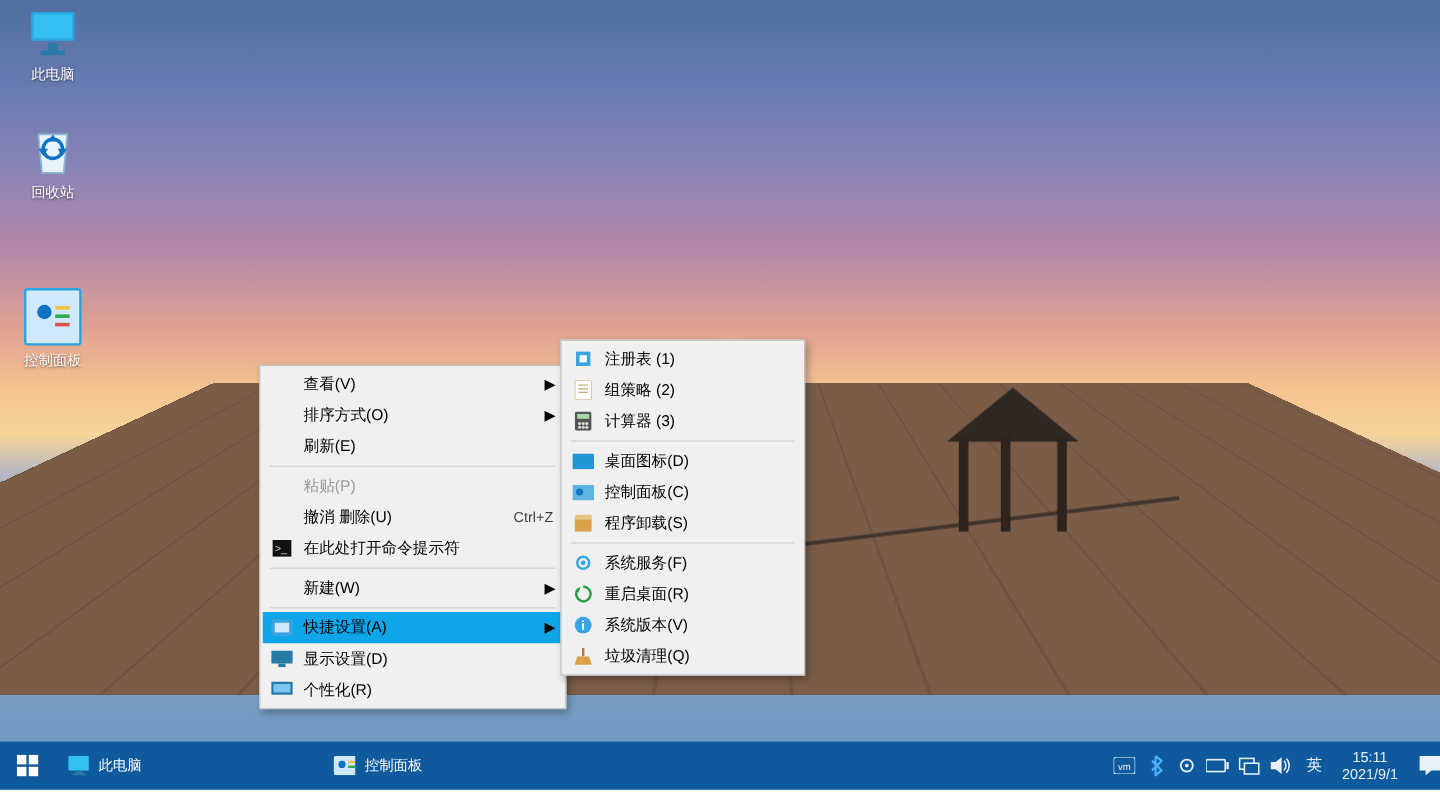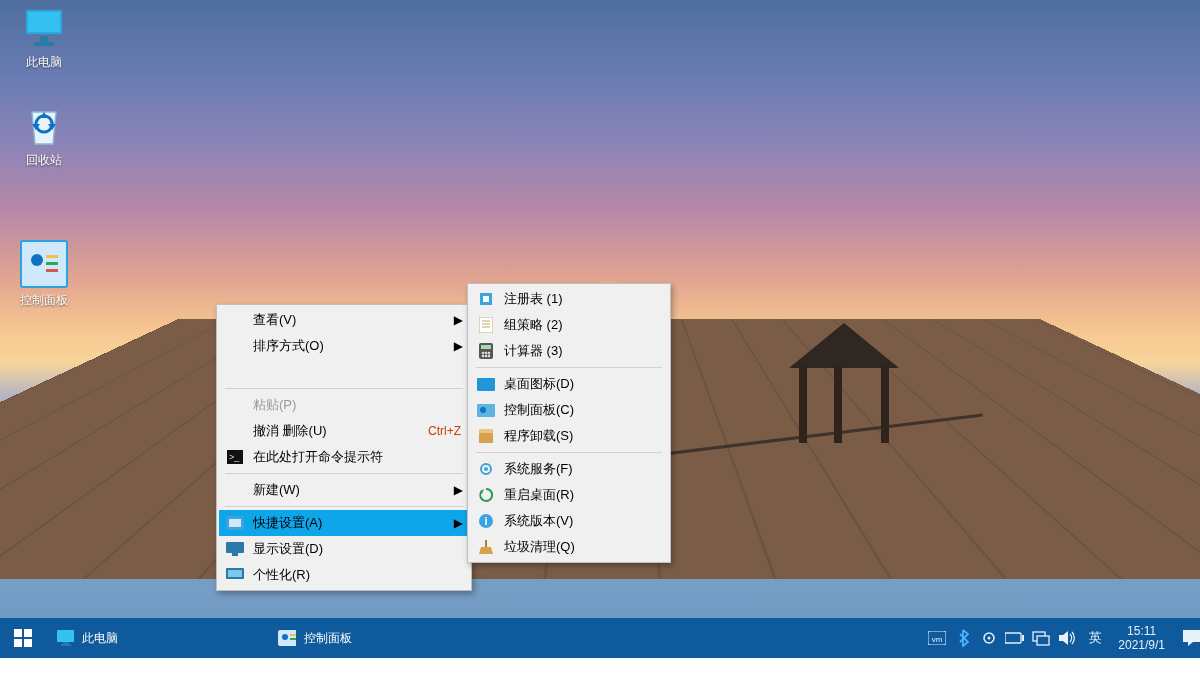--- a/index.html
+++ b/index.html
@@ -18,21 +18,21 @@
 .dicon{position:absolute;width:76px;text-align:center;color:#fff;text-shadow:0 1px 2px rgba(0,0,0,.6);cursor:default;}
 .dicon .ic{width:44px;height:44px;margin:0 auto 4px;display:flex;align-items:center;justify-content:center;}
 .dicon .lbl{font-size:12px;}
 
 .menu{position:absolute;background:#f0f0f0;border:1px solid #bfbfbf;box-shadow:2px 3px 6px rgba(0,0,0,.3);padding:2px;}
 .menu .row{display:flex;align-items:center;height:26px;padding:0 8px 0 6px;white-space:nowrap;position:relative;}
 .menu .row.disabled{color:#9a9a9a;}
 .menu .row.hot{background:#0ea5e9;}
 .menu .ic{width:20px;height:20px;margin-right:8px;display:flex;align-items:center;justify-content:center;}
 .menu .txt{flex:1;padding-right:30px;font-size:13px;}
-.menu .sc{color:#c2410c;font-size:12px;margin-left:auto;}
+.menu .sc{color:#404040;font-size:12px;margin-left:auto;}
 .menu .arr{position:absolute;right:6px;top:50%;transform:translateY(-50%);}
 .menu hr{border:none;border-top:1px solid #d0d0d0;margin:3px 6px;}
 #menu1{left:216px;top:304px;width:250px;}
 #menu2{left:467px;top:283px;width:198px;}
 
 #taskbar{position:absolute;left:0;right:0;bottom:0;height:40px;background:#0f5a9c;display:flex;align-items:center;color:#fff;}
 .tbtn{height:40px;display:flex;align-items:center;padding:0 10px;cursor:default;}
 .tbtn .ic{width:18px;height:18px;margin-right:8px;display:flex;align-items:center;justify-content:center;}
 #tray{margin-left:auto;display:flex;height:40px;}
 .tic{width:26px;height:40px;display:flex;align-items:center;justify-content:center;color:#e8f0f8;}
@@ -113,20 +113,21 @@
       <span class="txt">查看(V)</span>
       <span class="arr">▶</span>
     </div>
     <div class="row">
       <span class="ic"></span>
       <span class="txt">排序方式(O)</span>
       <span class="arr">▶</span>
     </div>
     <div class="row">
       <span class="ic"></span>
+      <span class="txt">刷新(E)</span>
     </div>
     <hr>
     <div class="row disabled">
       <span class="ic"></span>
       <span class="txt">粘贴(P)</span>
     </div>
     <div class="row">
       <span class="ic"></span>
       <span class="txt">撤消 删除(U)</span>
       <span class="sc">Ctrl+Z</span>

